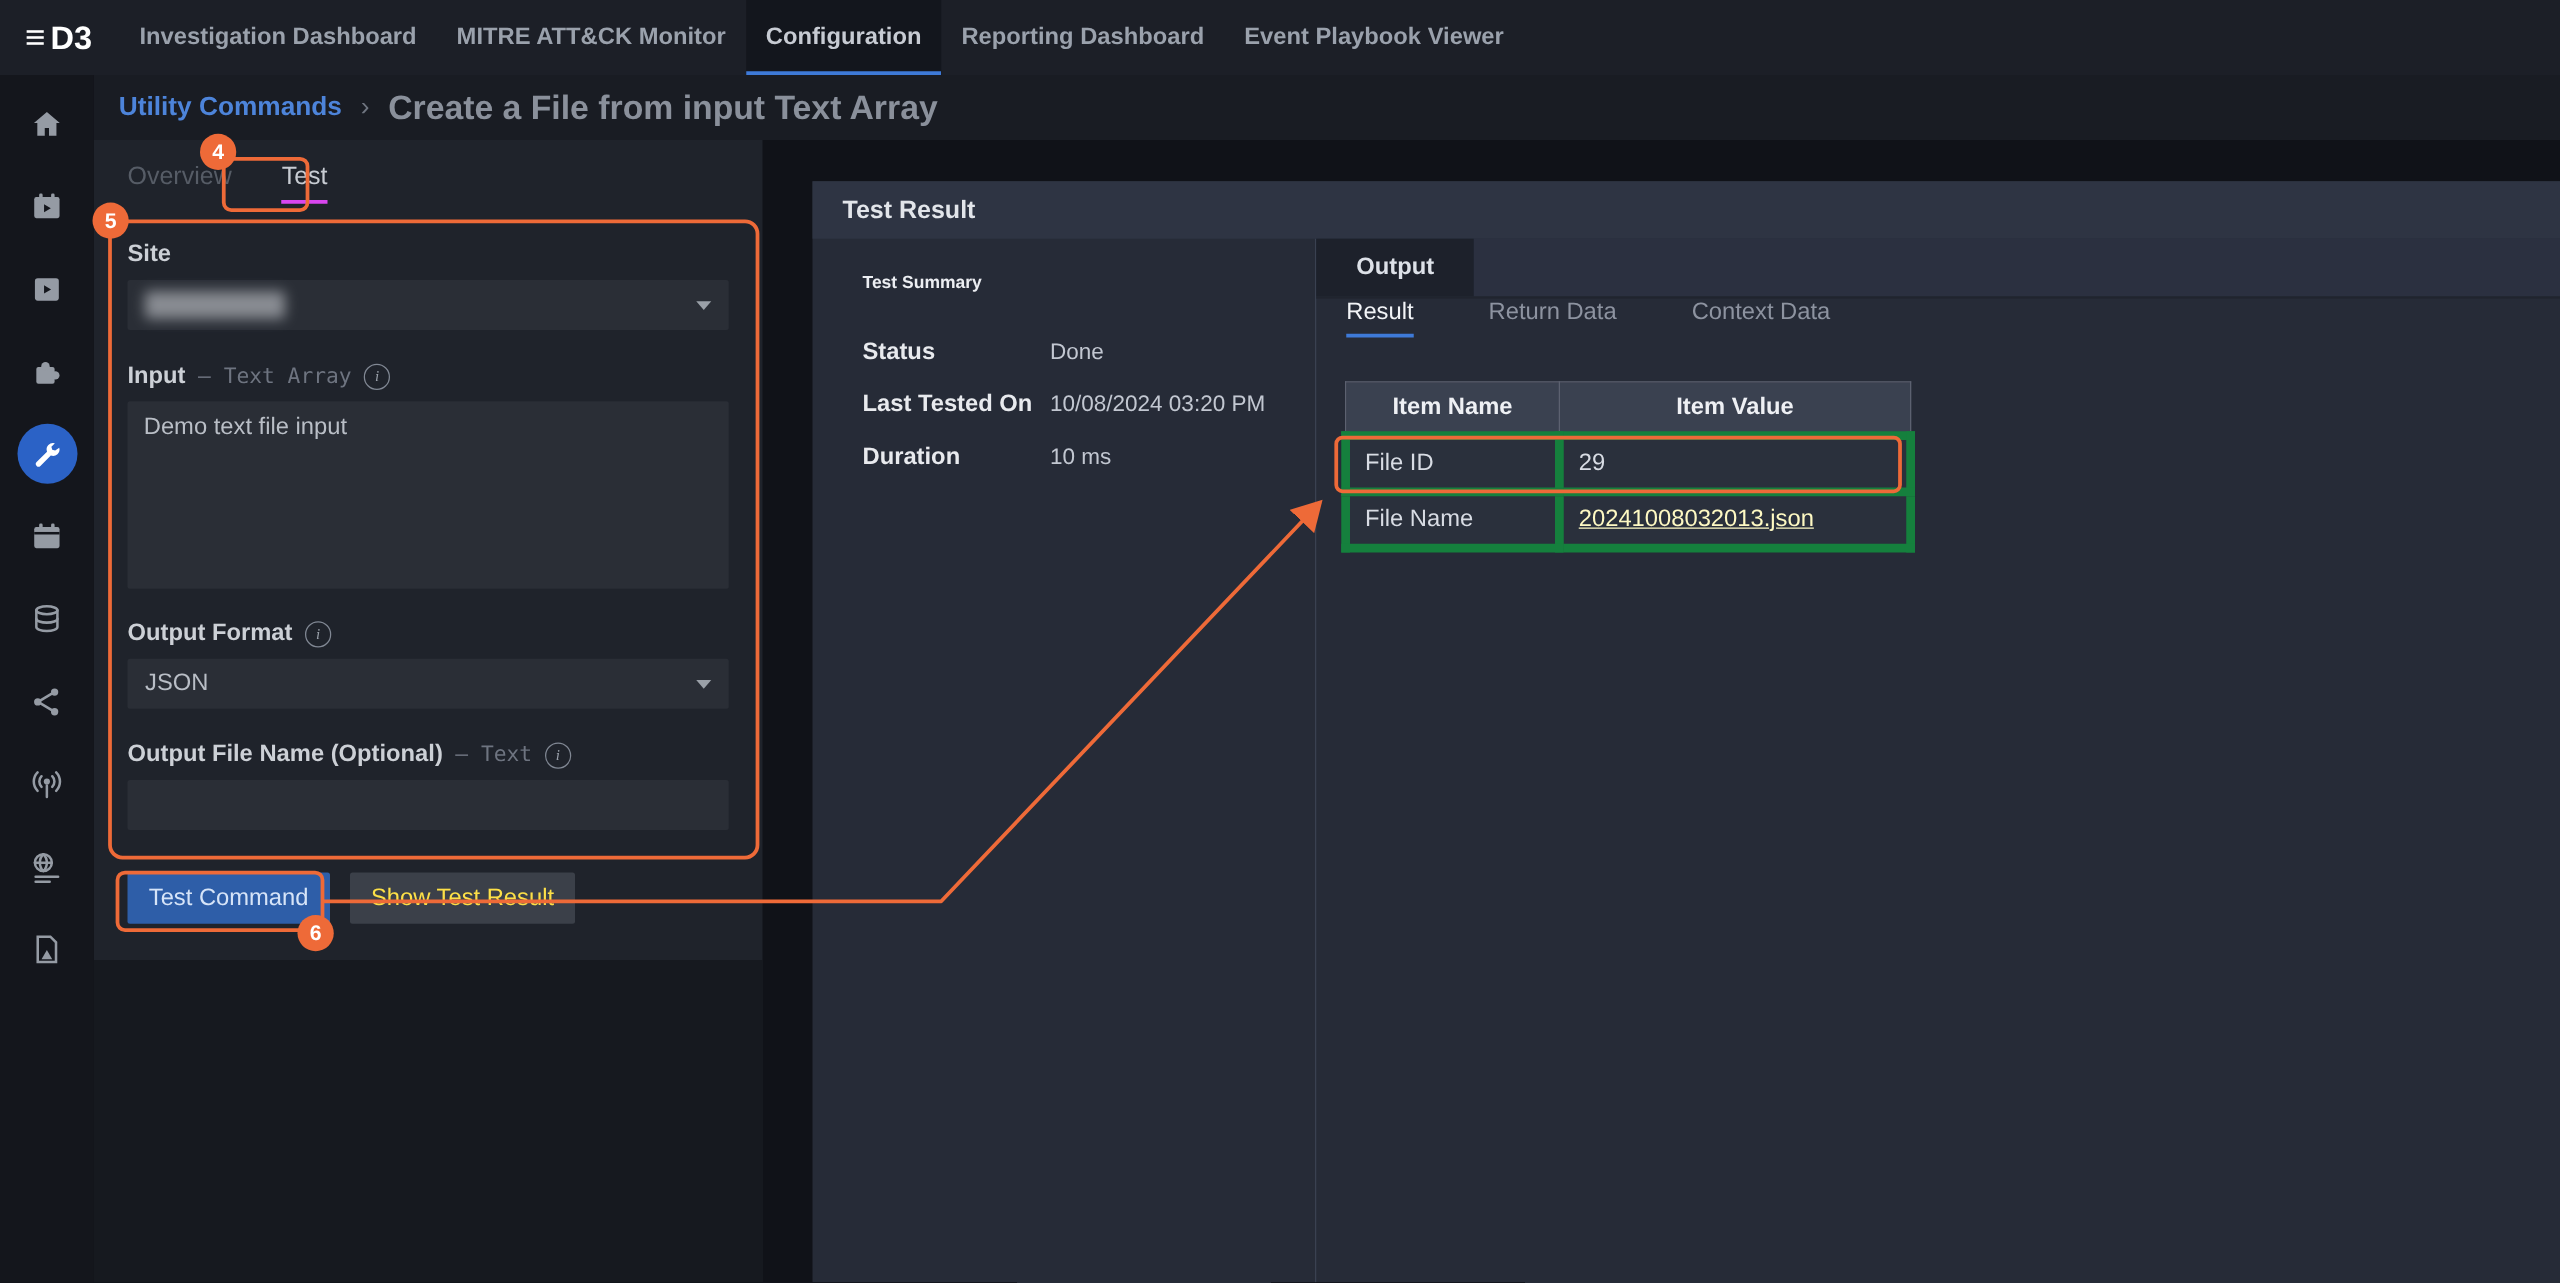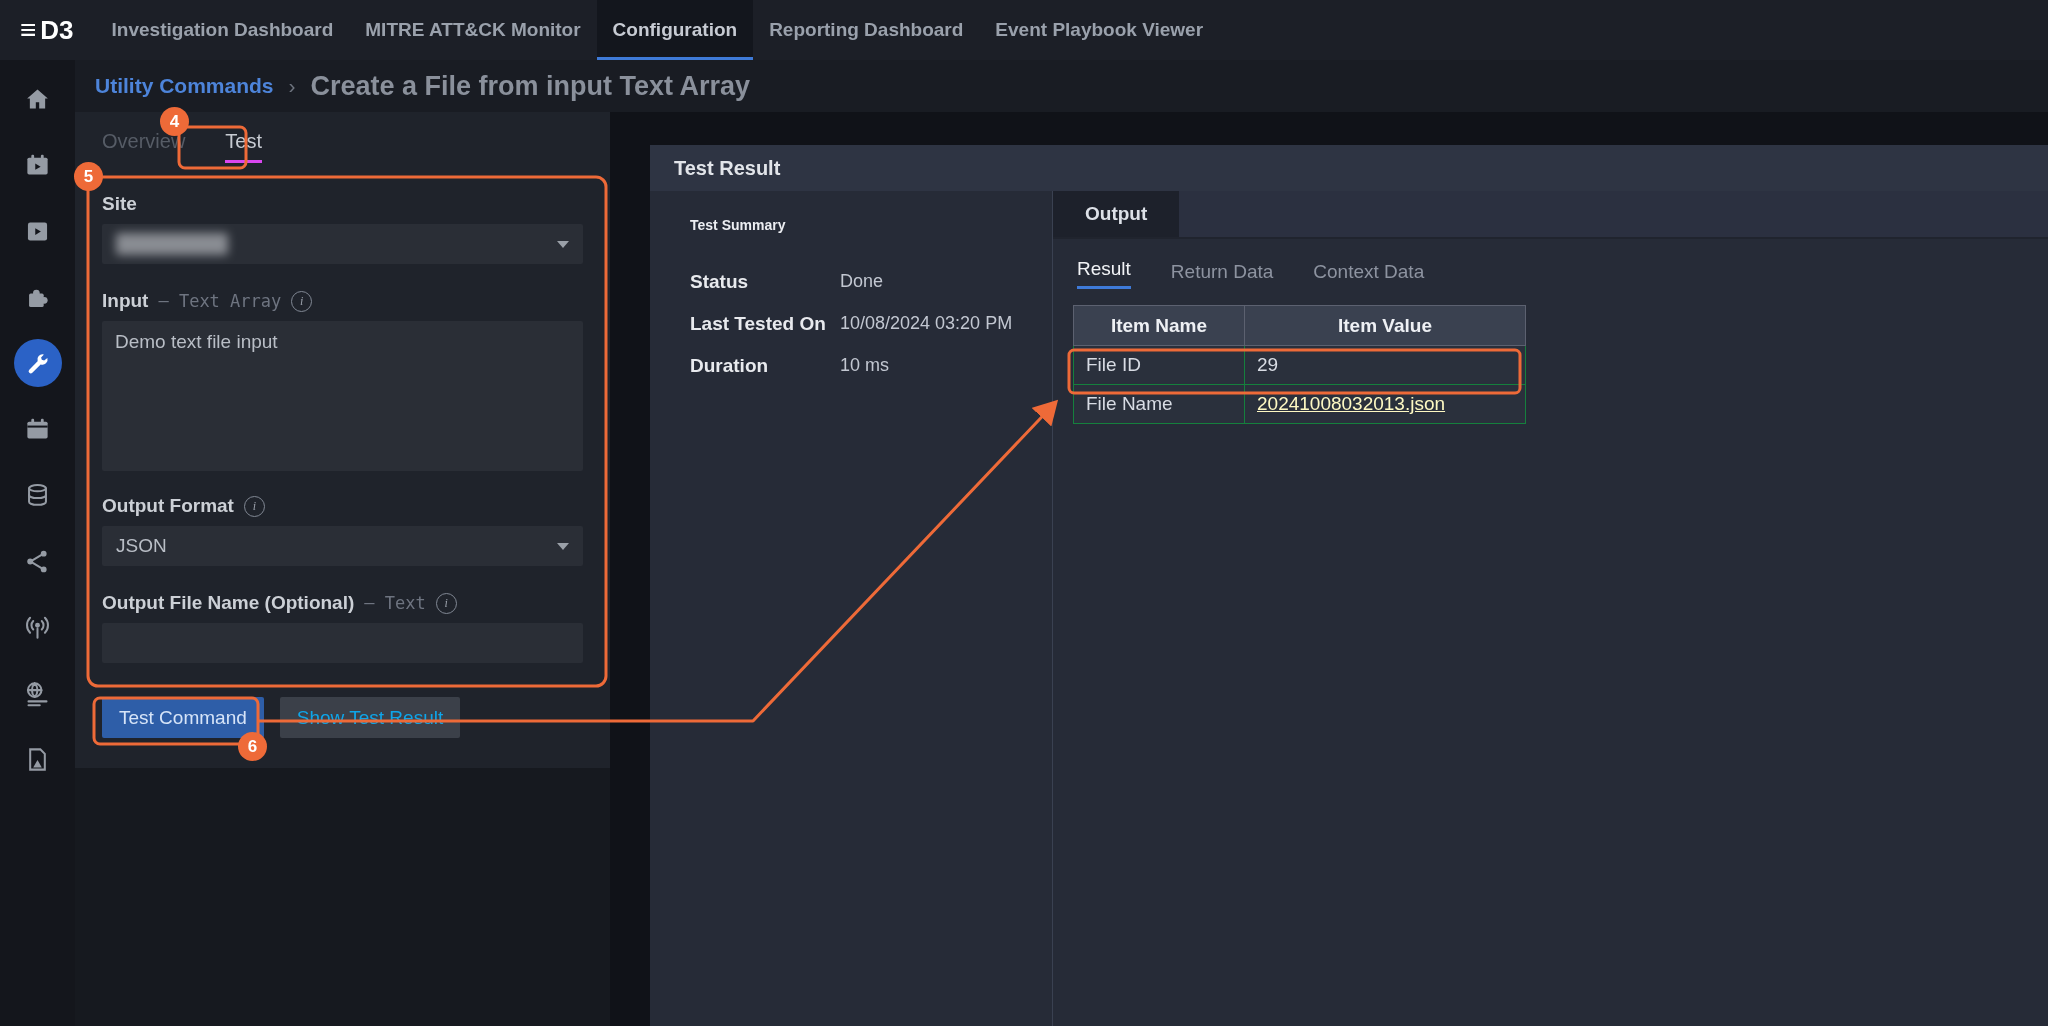--- a/index.html
+++ b/index.html
@@ -43,41 +43,41 @@
   .select{height:40px;background:#2a2e36;border-radius:2px;display:flex;align-items:center;padding:0 14px;position:relative;cursor:pointer;color:#b9bec6;font-size:19px;}
   .caret{position:absolute;right:14px;top:17px;width:0;height:0;border-left:6px solid transparent;border-right:6px solid transparent;border-top:7px solid #9aa0a8;}
   .redacted{width:112px;height:22px;border-radius:3px;background:#9a9da3;filter:blur(5px);opacity:.85;}
   .ta{width:100%;height:150px;background:#2a2e36;border:none;border-radius:2px;padding:10px 13px;color:#b9bec6;font-size:19px;font-family:"Liberation Sans",sans-serif;resize:none;box-sizing:border-box;outline:none;}
   .ti{width:100%;height:40px;background:#2a2e36;border:none;border-radius:2px;padding:0 13px;color:#b9bec6;font-size:19px;font-family:"Liberation Sans",sans-serif;box-sizing:border-box;outline:none;}
   .sec{margin-top:26px;}
   .sec-lg{margin-top:20px;}
   .btn-row{margin-top:34px;display:flex;gap:16px;}
   .btn{height:41px;padding:0 17px;border:none;border-radius:2px;font-size:19px;font-family:"Liberation Sans",sans-serif;cursor:pointer;}
   .btn-primary{background:#2e5ea8;color:#d6e4f8;}
-  .btn-secondary{background:#3b4049;color:#0ea5e9;}
+  .btn-secondary{background:#3b4049;color:#fde047;}
 
   
   .result-panel{position:absolute;left:575px;top:33px;right:0;bottom:0;background:#262b37;}
   .result-header{height:46px;background:#2e3443;display:flex;align-items:center;padding:0 24px;color:#e2e5ea;font-size:20px;font-weight:600;}
   .result-body{display:flex;height:calc(100% - 46px);}
   .summary-col{width:402px;padding:26px 0 0 40px;box-sizing:border-box;}
   .summary-title{font-size:14px;font-weight:700;color:#eceef2;margin:0 0 38px 0;}
   .summary-grid{display:grid;grid-template-columns:150px auto;row-gap:20px;}
   .sum-label{font-size:19px;font-weight:700;color:#e8eaee;}
   .sum-value{font-size:18px;color:#c2c7d1;}
   .output-col{flex:1;border-left:1px solid #3a4151;min-width:0;}
   .output-tabrow{height:46px;background:#2b3040;display:flex;border-bottom:2px solid #20242e;}
   .output-tab{display:inline-flex;align-items:center;height:46px;padding:0 32px;background:#1d212b;color:#dde1e8;font-size:19px;font-weight:600;cursor:pointer;}
-  .subtabs{height:50px;display:flex;align-items:flex-end;gap:40px;padding:0 24px;}
+  .subtabs{height:50px;display:flex;align-items:flex-start;gap:60px;padding:0 24px;}
   .subtab{font-size:19px;color:#8d93a0;cursor:pointer;padding-bottom:6px;}
   .subtab.active{color:#f2f4f7;border-bottom:3px solid #3e7ad8;}
   table.output-table{margin:16px 0 0 20px;border-collapse:collapse;font-size:19px;}
   .output-table th{width:168px;height:37px;background:#3a4150;border:1px solid #5c6170;color:#eef0f4;font-weight:700;text-align:center;}
   .output-table th.val{width:278px;}
-  .output-table td{height:38px;border:1px solid #15803d;background:#2a303c;color:#d8dce4;padding:0 12px;text-align:left;}
+  .output-table td{height:38px;border:7px solid #15803d;background:#2a303c;color:#d8dce4;padding:0 12px;text-align:left;}
   .cell-link{color:#fef9c3;text-decoration:underline;cursor:pointer;}
 
   
   .anno-svg{position:absolute;left:0;top:0;width:2048px;height:1026px;z-index:60;pointer-events:none;}
   .badge{position:absolute;width:29px;height:29px;border-radius:50%;background:#ee6a38;color:#fff;font-size:17px;font-weight:700;display:flex;align-items:center;justify-content:center;z-index:70;pointer-events:none;}
 </style>
 </head>
 <body>
 
 <div class="screen">

